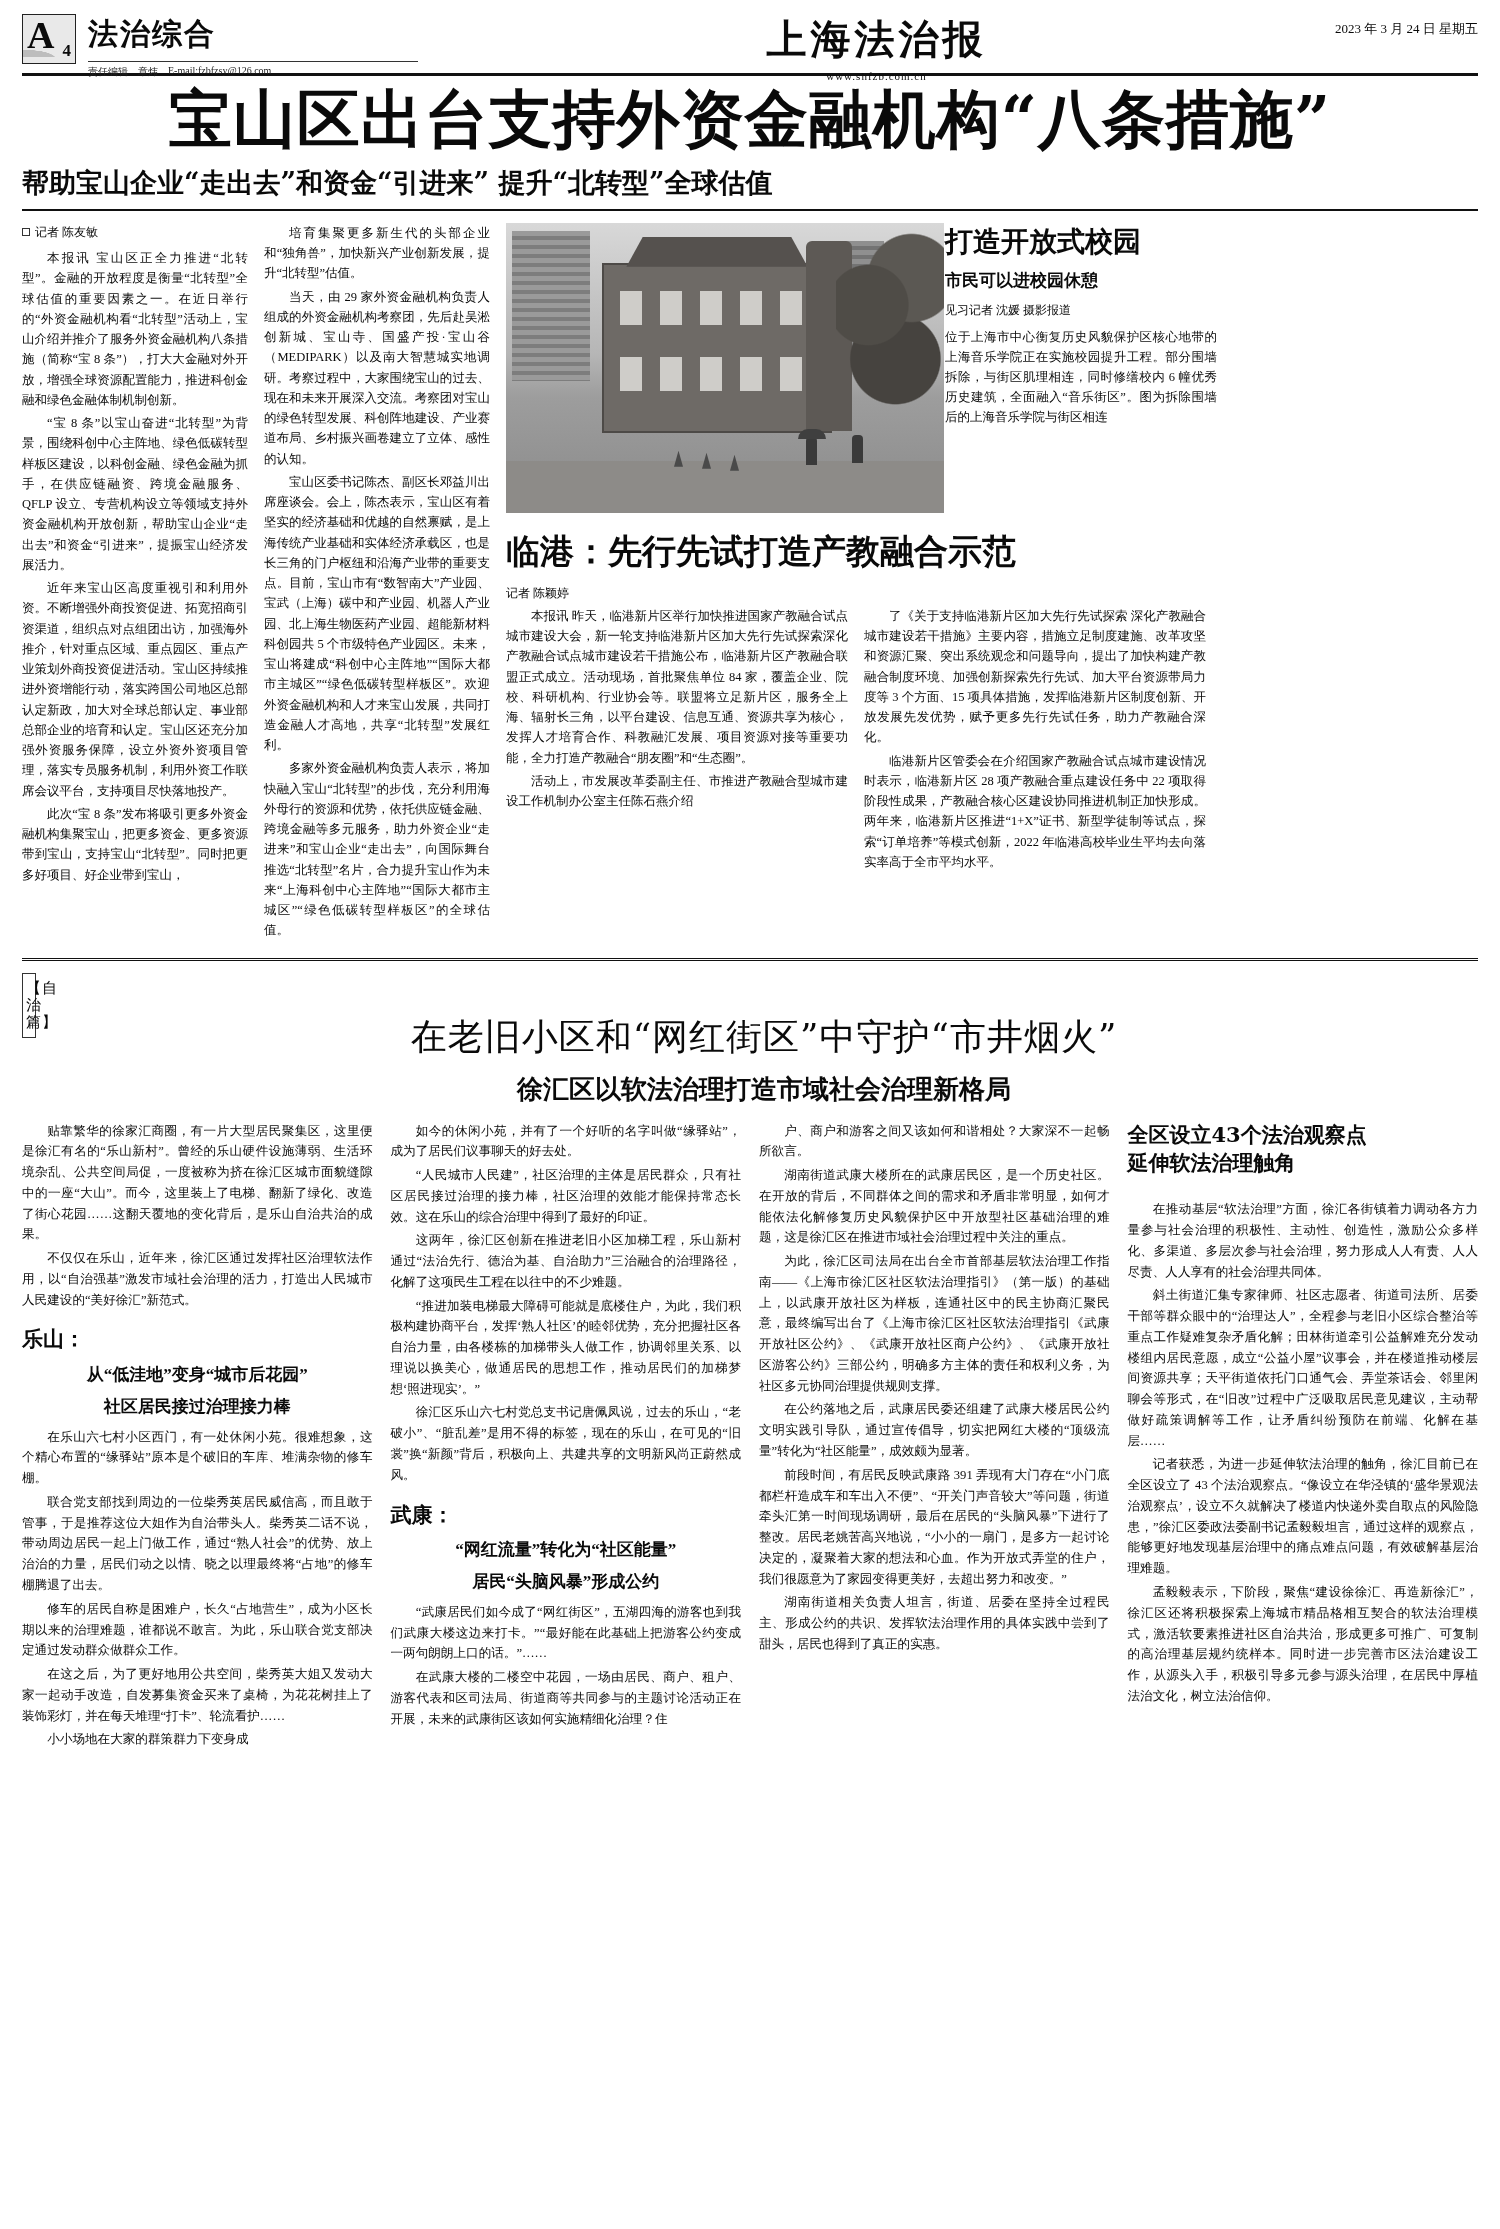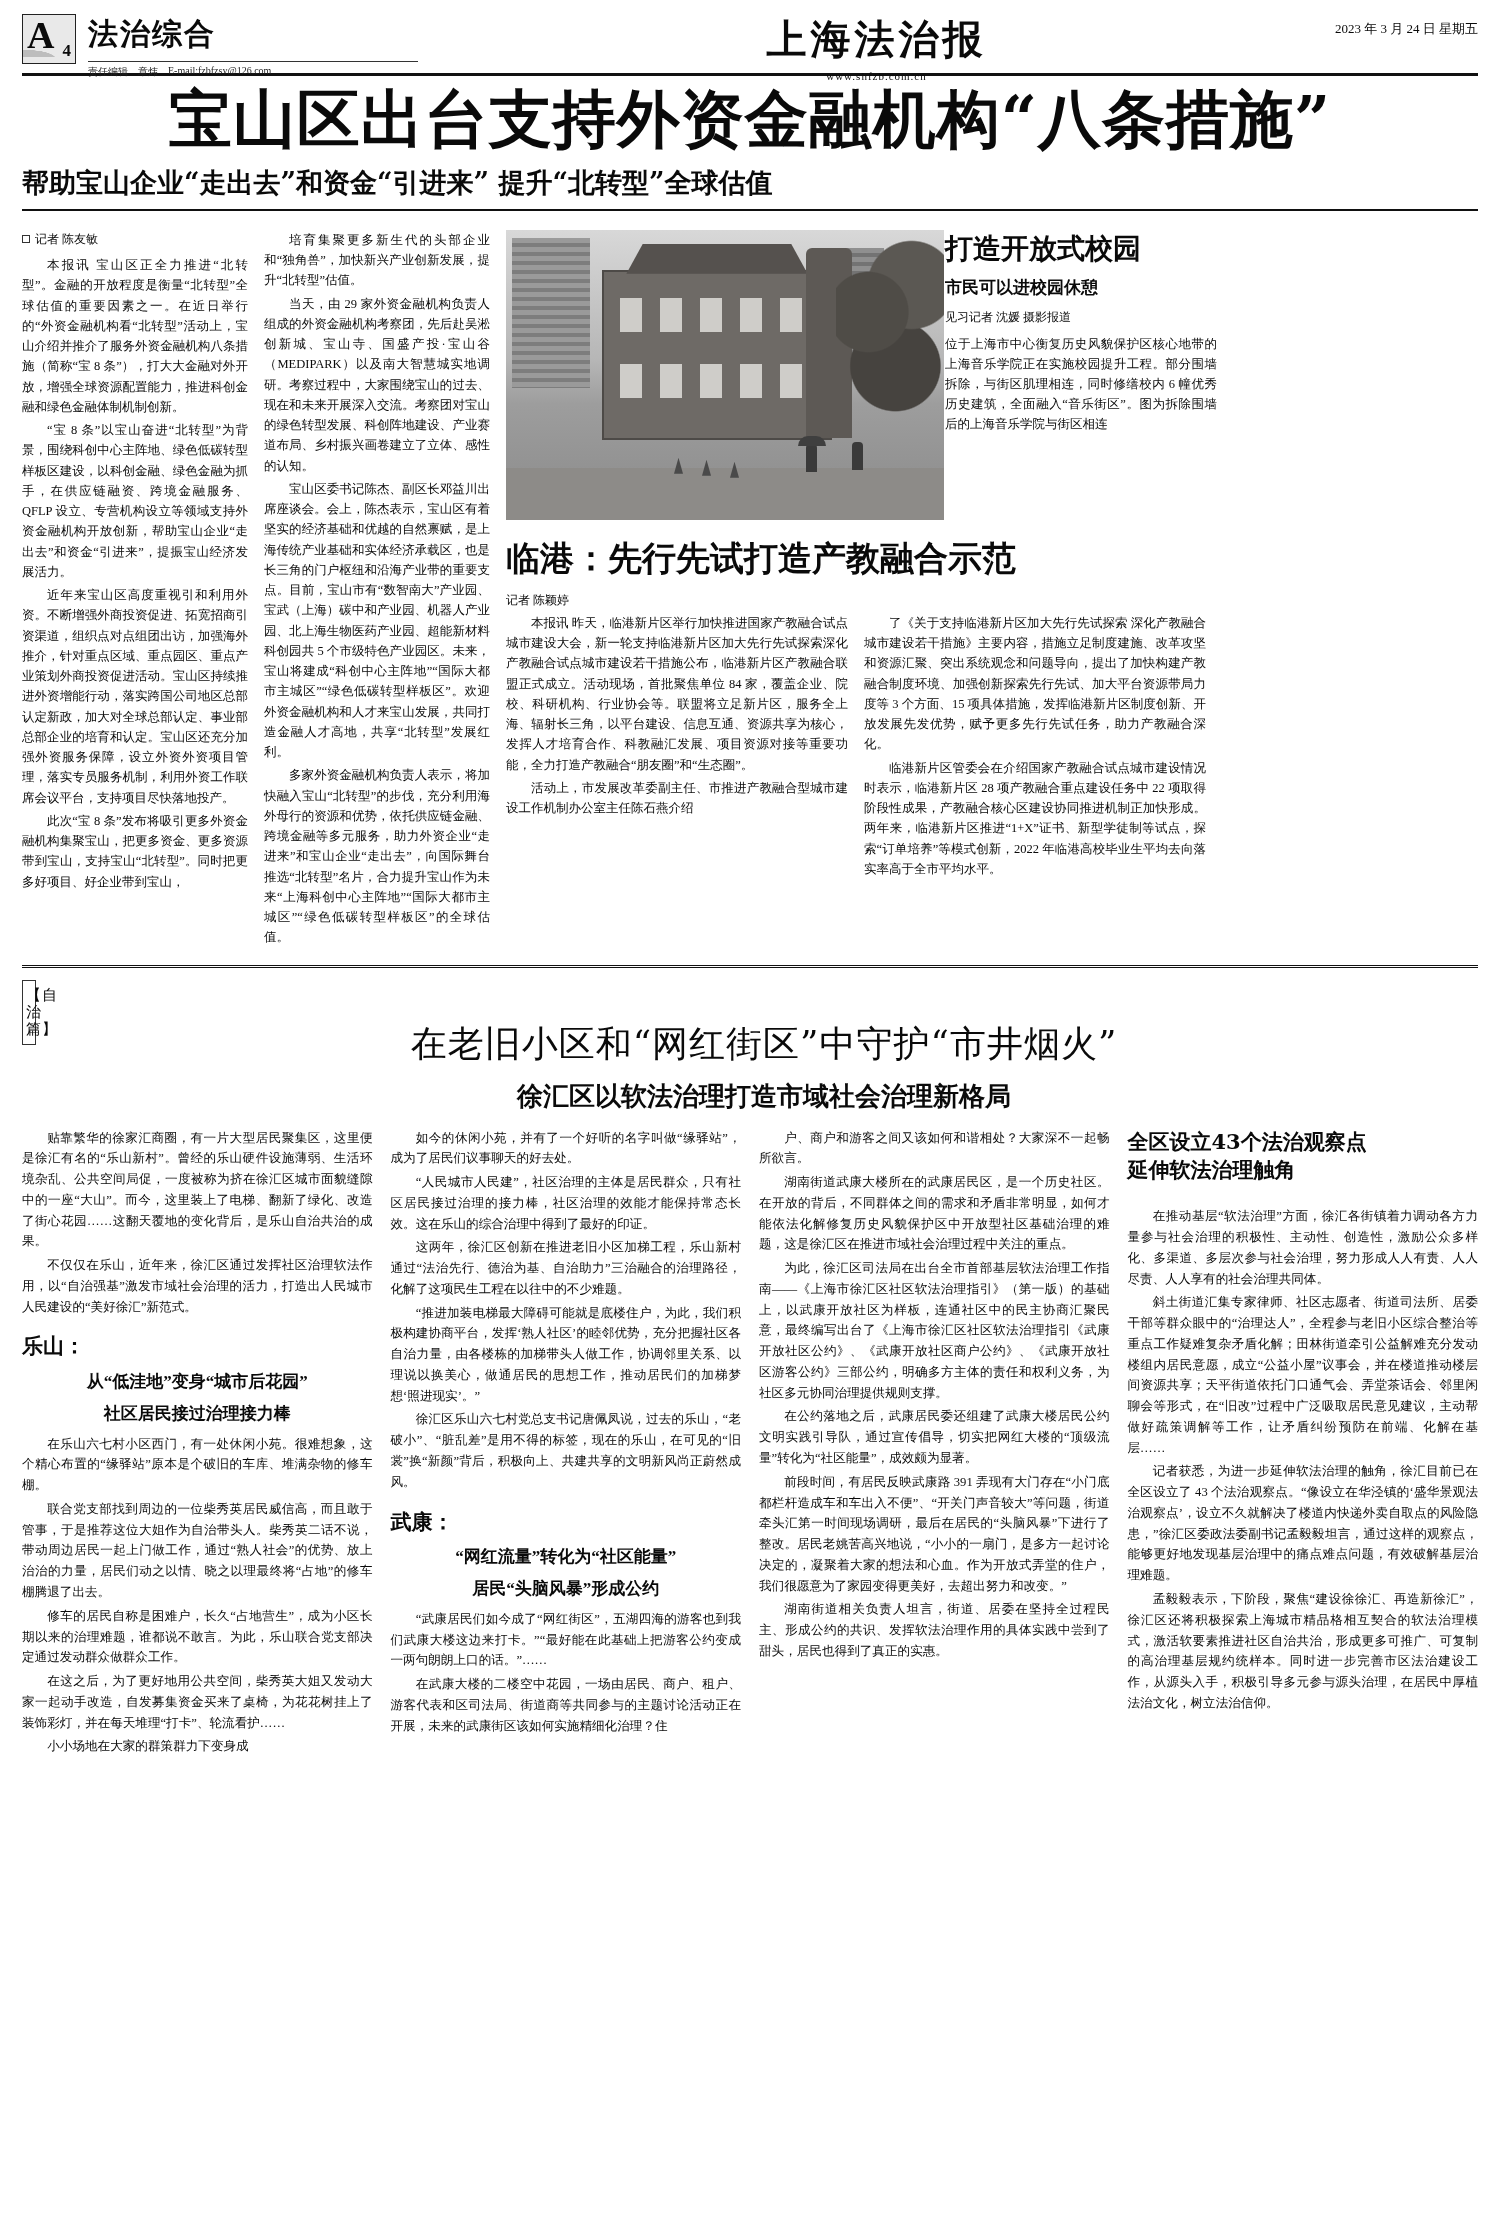--- a/index.html
+++ b/index.html
@@ -28,21 +28,21 @@
   .paper-name { font-size:40px; font-weight:bold; letter-spacing:4px; font-family:"DejaVu Serif",serif; }
   .paper-url { font-size:11px; letter-spacing:1px; margin-top:3px; }
   .date { font-size:13px; white-space:nowrap; margin-top:6px; }
 
   
   .headline-block { border-bottom:2px solid #111; padding:10px 0 8px 0; }
   .h1 { font-size:63px; font-weight:bold; letter-spacing:1px; line-height:1.06; font-family:"DejaVu Serif",serif; text-align:center; }
   .h2 { font-size:27px; font-weight:bold; margin-top:12px; font-family:"DejaVu Serif",serif; }
 
   
-  .top-zone { display:flex; gap:16px; padding-top:19px; }
+  .top-zone { display:flex; gap:16px; padding-top:12px; }
   .col { font-size:12.5px; line-height:1.62; text-align:justify; }
   .byline { font-size:12px; margin-bottom:6px; }
   .byline .box { display:inline-block; width:8px; height:8px; border:1px solid #333; margin-right:5px; }
   p { margin:0 0 3px 0; text-indent:2em; }
   .col.c1 { width:226px; }
   .col.c2 { width:226px; }
   .right-zone { flex:1 1 auto; }
 
   .photo-row { display:flex; gap:1px; }
   .photo {

